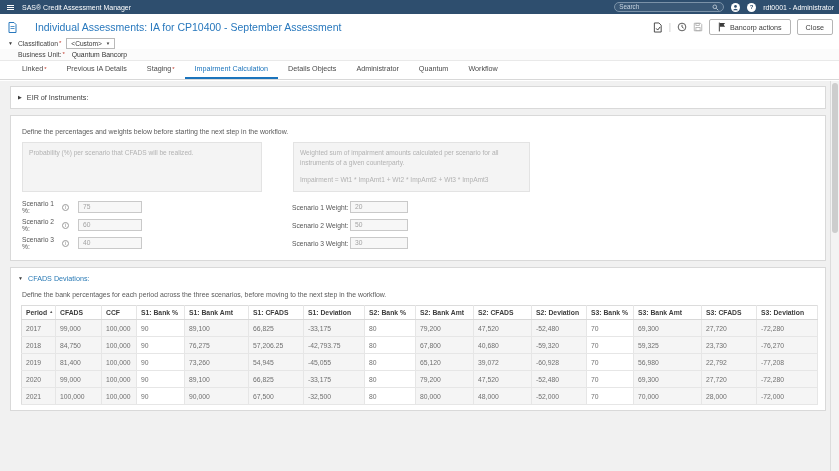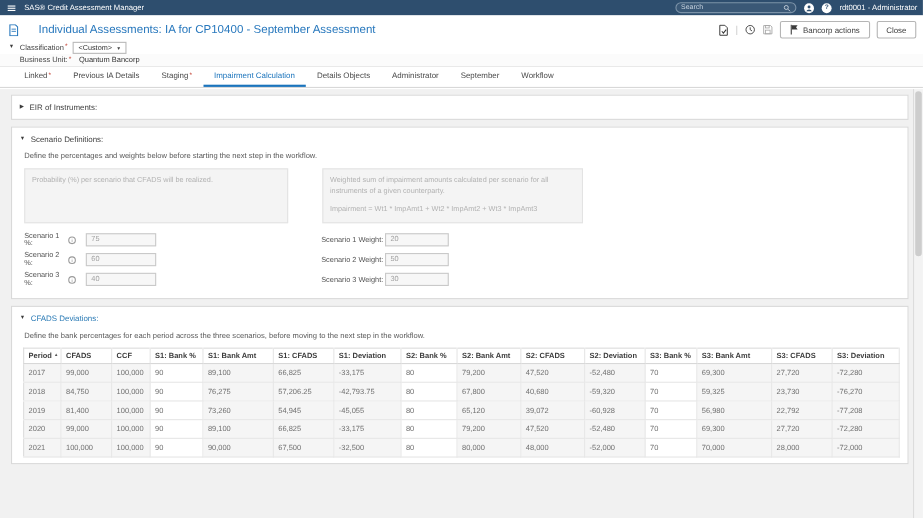--- a/index.html
+++ b/index.html
@@ -179,39 +179,35 @@
     <span class="bu-value">Quantum Bancorp</span>
   </div>
 
   <div class="tabbar" id="tabbar">
       <div class="tab"><span>Linked</span><span class="req">*</span></div>
       <div class="tab"><span>Previous IA Details</span></div>
       <div class="tab"><span>Staging</span><span class="req">*</span></div>
       <div class="tab active"><span>Impairment Calculation</span></div>
       <div class="tab"><span>Details Objects</span></div>
       <div class="tab"><span>Administrator</span></div>
-      <div class="tab"><span>September</span></div>
+      <div class="tab"><span>Quantum</span></div>
       <div class="tab"><span>Workflow</span></div>
     </div>
 
   <div class="content">
 
     <div class="panel">
       <div class="sec-head">
         <span class="twisty">▶</span>
         <span class="sec-title">EIR of Instruments:</span>
       </div>
     </div>
 
 
     <div class="panel">
-      <div class="sec-head">
-        <span class="twisty">▼</span>
-        <span class="sec-title">Scenario Definitions:</span>
-      </div>
       <div class="instruction">Define the percentages and weights below before starting the next step in the workflow.</div>
       <div class="hints">
         <div class="hint left">Probability (%) per scenario that CFADS will be realized.</div>
         <div class="hint right">
           <div>Weighted sum of impairment amounts calculated per scenario for all instruments of a given counterparty.</div>
           <div class="formula">Impairment = Wt1 * ImpAmt1 + Wt2 * ImpAmt2 + Wt3 * ImpAmt3</div>
         </div>
       </div>
       <div class="scn-grid" id="scn-grid">
           <div class="scn-row">

